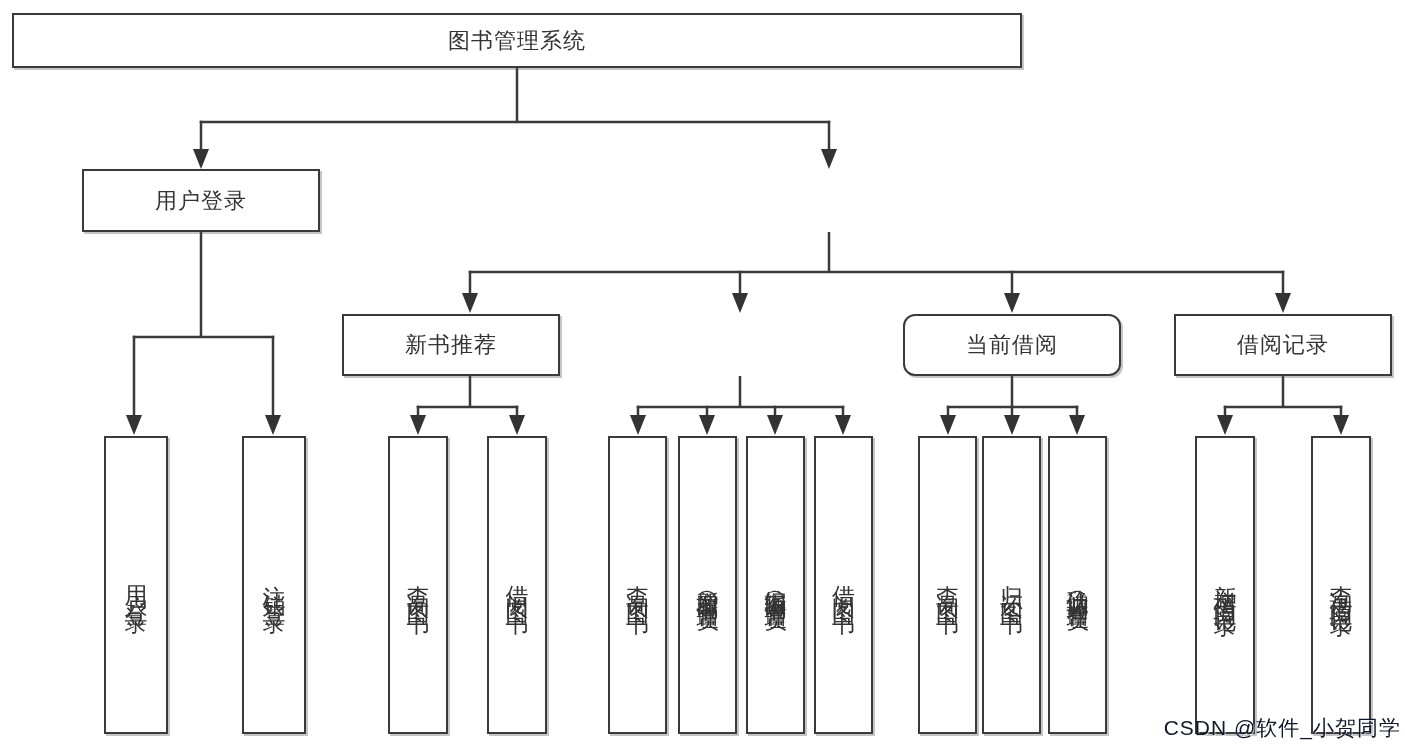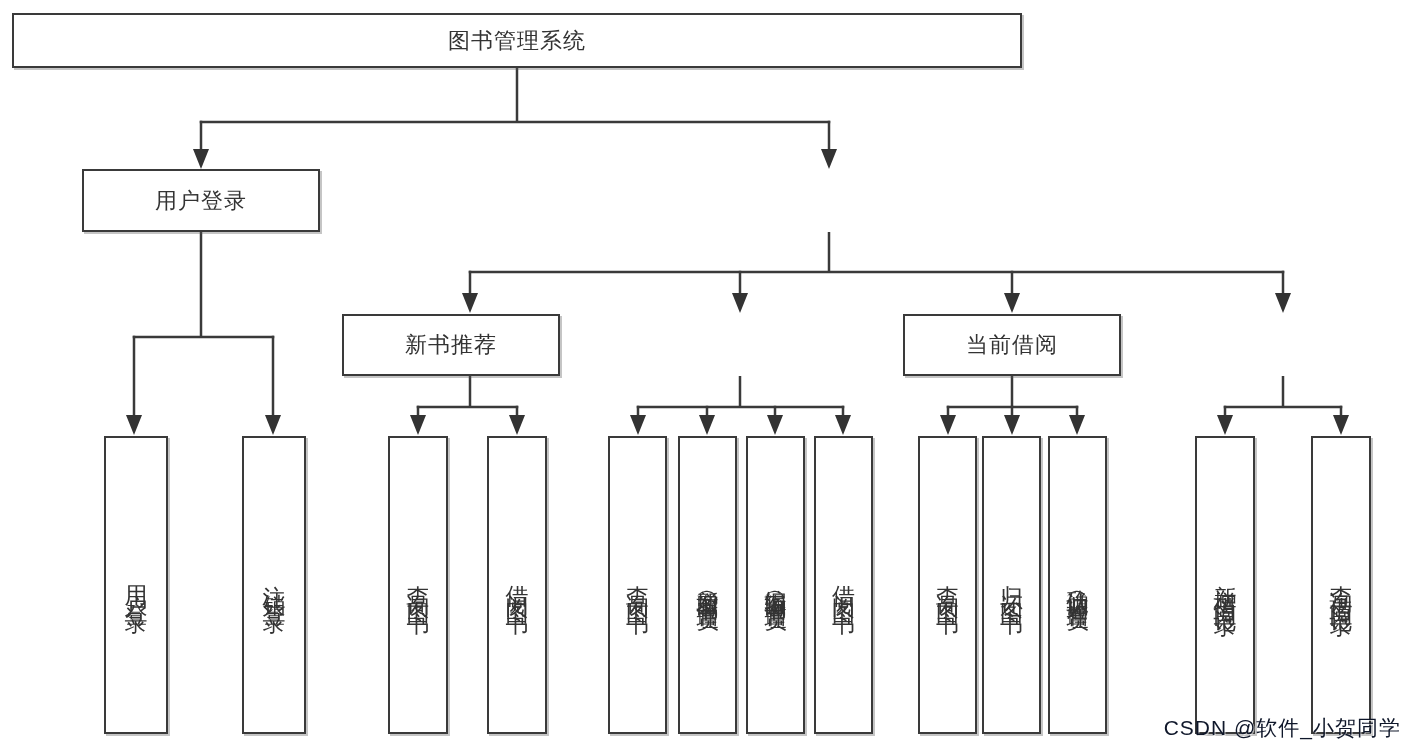--- a/index.html
+++ b/index.html
@@ -115,22 +115,25 @@
     <span>图书管理系统</span>
   </div>
 
   <div class="node hbox" style="left:82px;top:169px;width:238px;height:63px;">
     <span>用户登录</span>
   </div>
 
   <div class="node hbox" style="left:342px;top:314px;width:218px;height:62px;">
     <span>新书推荐</span>
   </div>
-  <div class="node hbox" style="left:903px;top:314px;width:218px;height:62px;">
+  <div class="node hbox" style="left:903px;top:314px;width:218px;height:62px;border-radius:12px;">
     <span>当前借阅</span>
+  </div>
+  <div class="node hbox" style="left:1174px;top:314px;width:218px;height:62px;">
+    <span>借阅记录</span>
   </div>
 
   <div class="node vbox" style="left:104px;top:436px;width:64px;height:298px;">
     <span class="vtext">用户登录</span>
   </div>
   <div class="node vbox" style="left:242px;top:436px;width:64px;height:298px;">
     <span class="vtext">注销登录</span>
   </div>
 
   <div class="node vbox" style="left:388px;top:436px;width:60px;height:298px;">

